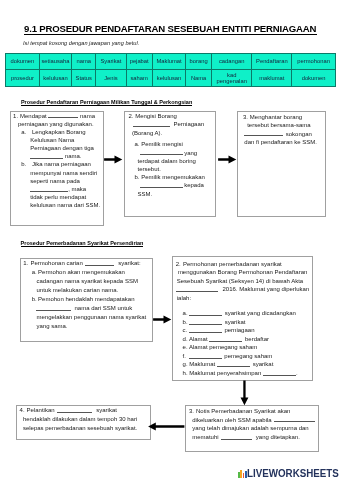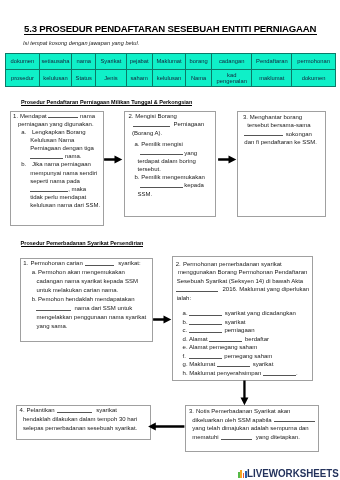--- a/index.html
+++ b/index.html
@@ -48,21 +48,21 @@
   #logo-bars i{display:block;width:1.8px;margin-right:0.5px;}
   #brand{position:absolute;left:9.1px;top:0px;font-size:11.8px;font-weight:bold;
          line-height:13px;white-space:nowrap;
          transform:scaleX(0.829);transform-origin:left top;}
 </style>
 </head>
 <body>
 
 <div class="page">
 
-  <div class="abs" id="title">5.3 PROSEDUR PENDAFTARAN SESEBUAH ENTITI PERNIAGAAN</div>
+  <div class="abs" id="title">9.1 PROSEDUR PENDAFTARAN SESEBUAH ENTITI PERNIAGAAN</div>
   <div class="abs" id="title-underline"></div>
   <div class="abs" id="instruction">Isi tempat kosong dengan jawapan yang betul.</div>
 
   <table class="abs" id="wordbank">
     <tbody id="wb-body">
         <tr>
           <td style="width: 33.8px;">dokumen</td>
           <td style="width: 32.4px;">setiausaha</td>
           <td style="width: 24.1px;">nama</td>
           <td style="width: 30.3px;">Syarikat</td>

